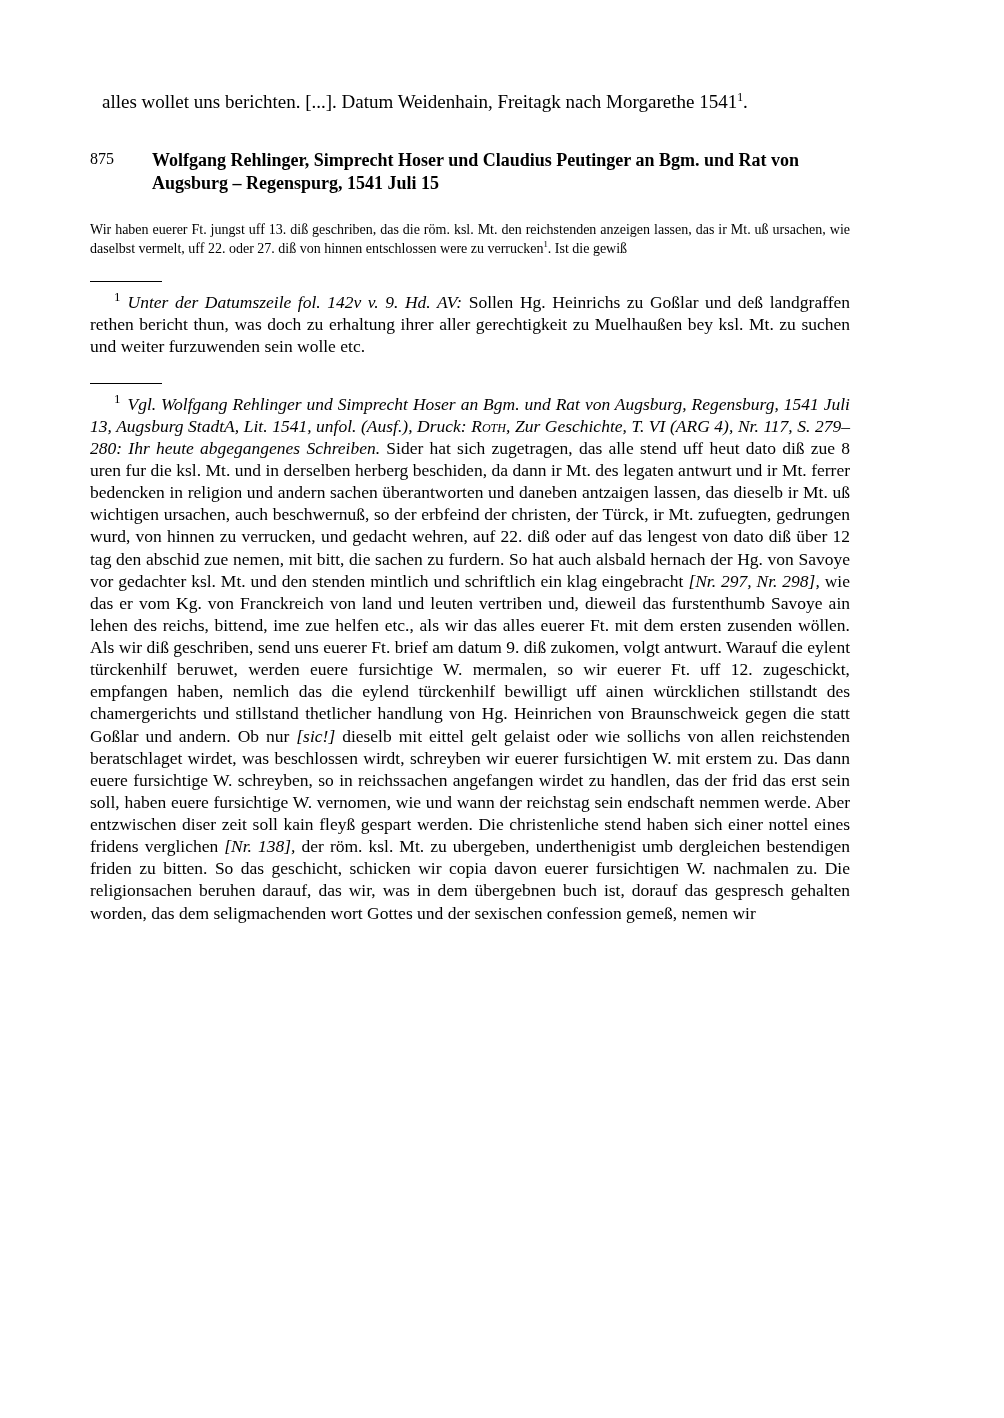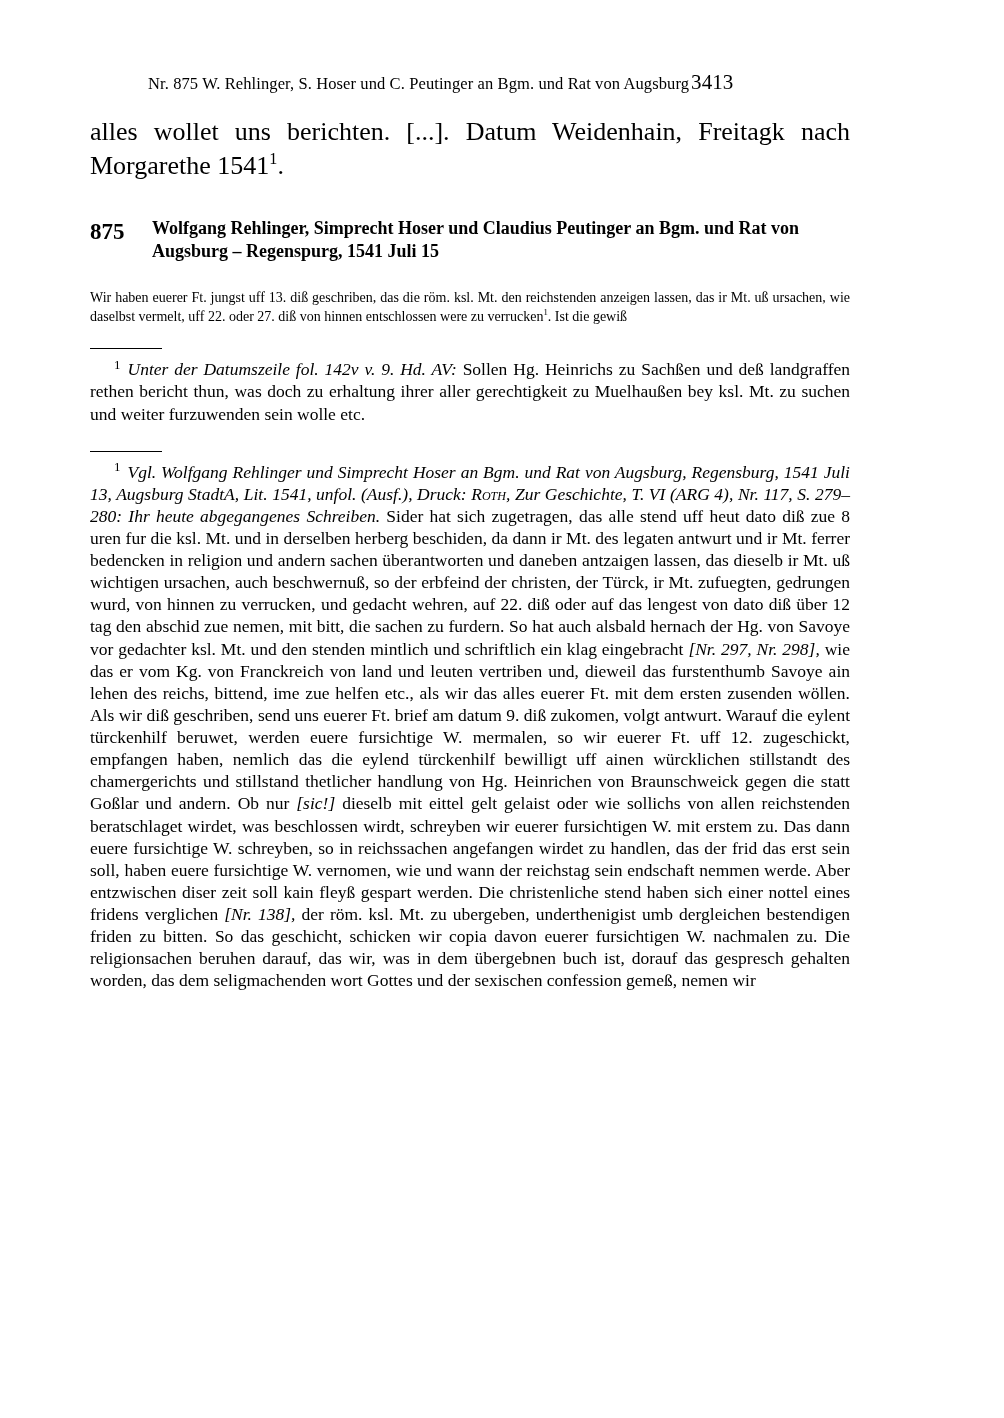--- a/index.html
+++ b/index.html
@@ -42,45 +42,45 @@
   .runhead .rh-text {
     font-size: 16.5px;
   }
   .runhead .rh-page {
     font-size: 21px;
     margin-left: 2px;
   }
 
   
   .para {
-    font-size: 26px;
+    font-size: 19px;
     line-height: 1.30;
     text-align: justify;
     text-justify: inter-word;
-    margin: 0;
+    margin: 12px;
   }
   .para.first {
     margin-top: 20px;
   }
 
   sup {
     font-size: 0.62em;
     vertical-align: super;
     line-height: 0;
   }
 
   
   .entry {
     margin-top: 34px;
     display: flex;
     align-items: flex-start;
   }
   .entry-num {
-    font-weight: bold;
-    font-size: 23px;
+    font-weight: normal;
+    font-size: 16px;
     width: 62px;
     flex: 0 0 62px;
     line-height: 1.28;
   }
   .entry-title {
     font-weight: bold;
     font-size: 18px;
     line-height: 1.28;
     flex: 1 1 auto;
   }
@@ -140,44 +140,40 @@
   .footnote.long {
     line-height: 1.265;
   }
 </style>
 </head>
 <body>
 
 <div class="page">
   <div class="content">
 
-    <div class="runhead">
-      <span class="rh-text">Nr. 875 W. Rehlinger, S. Hoser und C. Peutinger an Bgm. und Rat von Augsburg</span>
-        <span class="rh-page">3413</span>
-    </div>
 
     <p class="para first">
       <span>alles wollet uns berichten. [...]. Datum Weidenhain, Freitagk nach Morgarethe 1541</span><sup>1</sup><span>.</span>
     </p>
 
     <div class="entry">
       <div class="entry-num">875</div>
       <div class="entry-title">Wolfgang Rehlinger, Simprecht Hoser und Claudius Peutinger an Bgm. und Rat von Augsburg – Regenspurg, 1541 Juli 15</div>
     </div>
 
 
 
     <p class="mainpara">
       <span>Wir haben euerer Ft. jungst uff 13. diß geschriben, das die röm. ksl. Mt. den reichstenden anzeigen lassen, das ir Mt. uß ursachen, wie daselbst vermelt, uff 22. oder 27. diß von hinnen entschlossen were zu verrucken</span><sup>1</sup><span>. Ist die gewiß</span>
     </p>
 
     <div class="fn-rule"></div>
 
     <div class="footnote">
-      <span class="fn-marker">1</span><span class="it">Unter der Datumszeile fol. 142v v. 9. Hd. AV:</span><span> Sollen Hg. Heinrichs zu Sachßen und deß landgraffen rethen bericht thun, was doch zu erhaltung ihrer aller gerechtigkeit zu Muelhaußen bey ksl. Mt. zu suchen und weiter furzuwenden sein wolle etc.</span>
+      <span class="fn-marker">1</span><span class="it">Unter der Datumszeile fol. 142v v. 9. Hd. AV:</span><span> Sollen Hg. Heinrichs zu Goßlar und deß landgraffen rethen bericht thun, was doch zu erhaltung ihrer aller gerechtigkeit zu Muelhaußen bey ksl. Mt. zu suchen und weiter furzuwenden sein wolle etc.</span>
     </div>
 
     <div class="fn-rule second"></div>
 
     <div class="footnote long">
       <span class="fn-marker">1</span><span class="it">Vgl. Wolfgang Rehlinger und Simprecht Hoser an Bgm. und Rat von Augsburg, Regensburg, 1541 Juli 13, Augsburg StadtA, Lit. 1541, unfol. (Ausf.), Druck:</span>
       <span class="sc-it">Roth</span><span class="it">, Zur Geschichte, T. VI (ARG 4), Nr. 117, S. 279–280: Ihr heute abgegangenes Schreiben.</span><span> Sider hat sich zugetragen, das alle stend uff heut dato diß zue 8 uren fur die ksl. Mt. und in derselben herberg beschiden, da dann ir Mt. des legaten antwurt und ir Mt. ferrer bedencken in religion und andern sachen überantworten und daneben antzaigen lassen, das dieselb ir Mt. uß wichtigen ursachen, auch beschwernuß, so der erbfeind der christen, der Türck, ir Mt. zufuegten, gedrungen wurd, von hinnen zu verrucken, und gedacht wehren, auf 22. diß oder auf das lengest von dato diß über 12 tag den abschid zue nemen, mit bitt, die sachen zu furdern. So hat auch alsbald hernach der Hg. von Savoye vor gedachter ksl. Mt. und den stenden mintlich und schriftlich ein klag eingebracht</span><span class="it"> [Nr. 297, Nr. 298],</span><span> wie das er vom Kg. von Franckreich von land und leuten vertriben und, dieweil das furstenthumb Savoye ain lehen des reichs, bittend, ime zue helfen etc., als wir das alles euerer Ft. mit dem ersten zusenden wöllen. Als wir diß geschriben, send uns euerer Ft. brief am datum 9. diß zukomen, volgt antwurt. Warauf die eylent türckenhilf beruwet, werden euere fursichtige W. mermalen, so wir euerer Ft. uff 12. zugeschickt, empfangen haben, nemlich das die eylend türckenhilf bewilligt uff ainen würcklichen stillstandt des chamergerichts und stillstand thetlicher handlung von Hg. Heinrichen von Braunschweick gegen die statt Goßlar und andern. Ob nur</span><span class="it"> [sic!]</span><span> dieselb mit eittel gelt gelaist oder wie sollichs von allen reichstenden beratschlaget wirdet, was beschlossen wirdt, schreyben wir euerer fursichtigen W. mit erstem zu. Das dann euere fursichtige W. schreyben, so in reichssachen angefangen wirdet zu handlen, das der frid das erst sein soll, haben euere fursichtige W. vernomen, wie und wann der reichstag sein endschaft nemmen werde. Aber entzwischen diser zeit soll kain fleyß gespart werden. Die christenliche stend haben sich einer nottel eines fridens verglichen</span><span class="it"> [Nr. 138],</span><span> der röm. ksl. Mt. zu ubergeben, underthenigist umb dergleichen bestendigen friden zu bitten. So das geschicht, schicken wir copia davon euerer fursichtigen W. nachmalen zu. Die religionsachen beruhen darauf, das wir, was in dem übergebnen buch ist, dorauf das gespresch gehalten worden, das dem seligmachenden wort Gottes und der sexischen confession gemeß, nemen wir</span>
     </div>
 
   </div>

